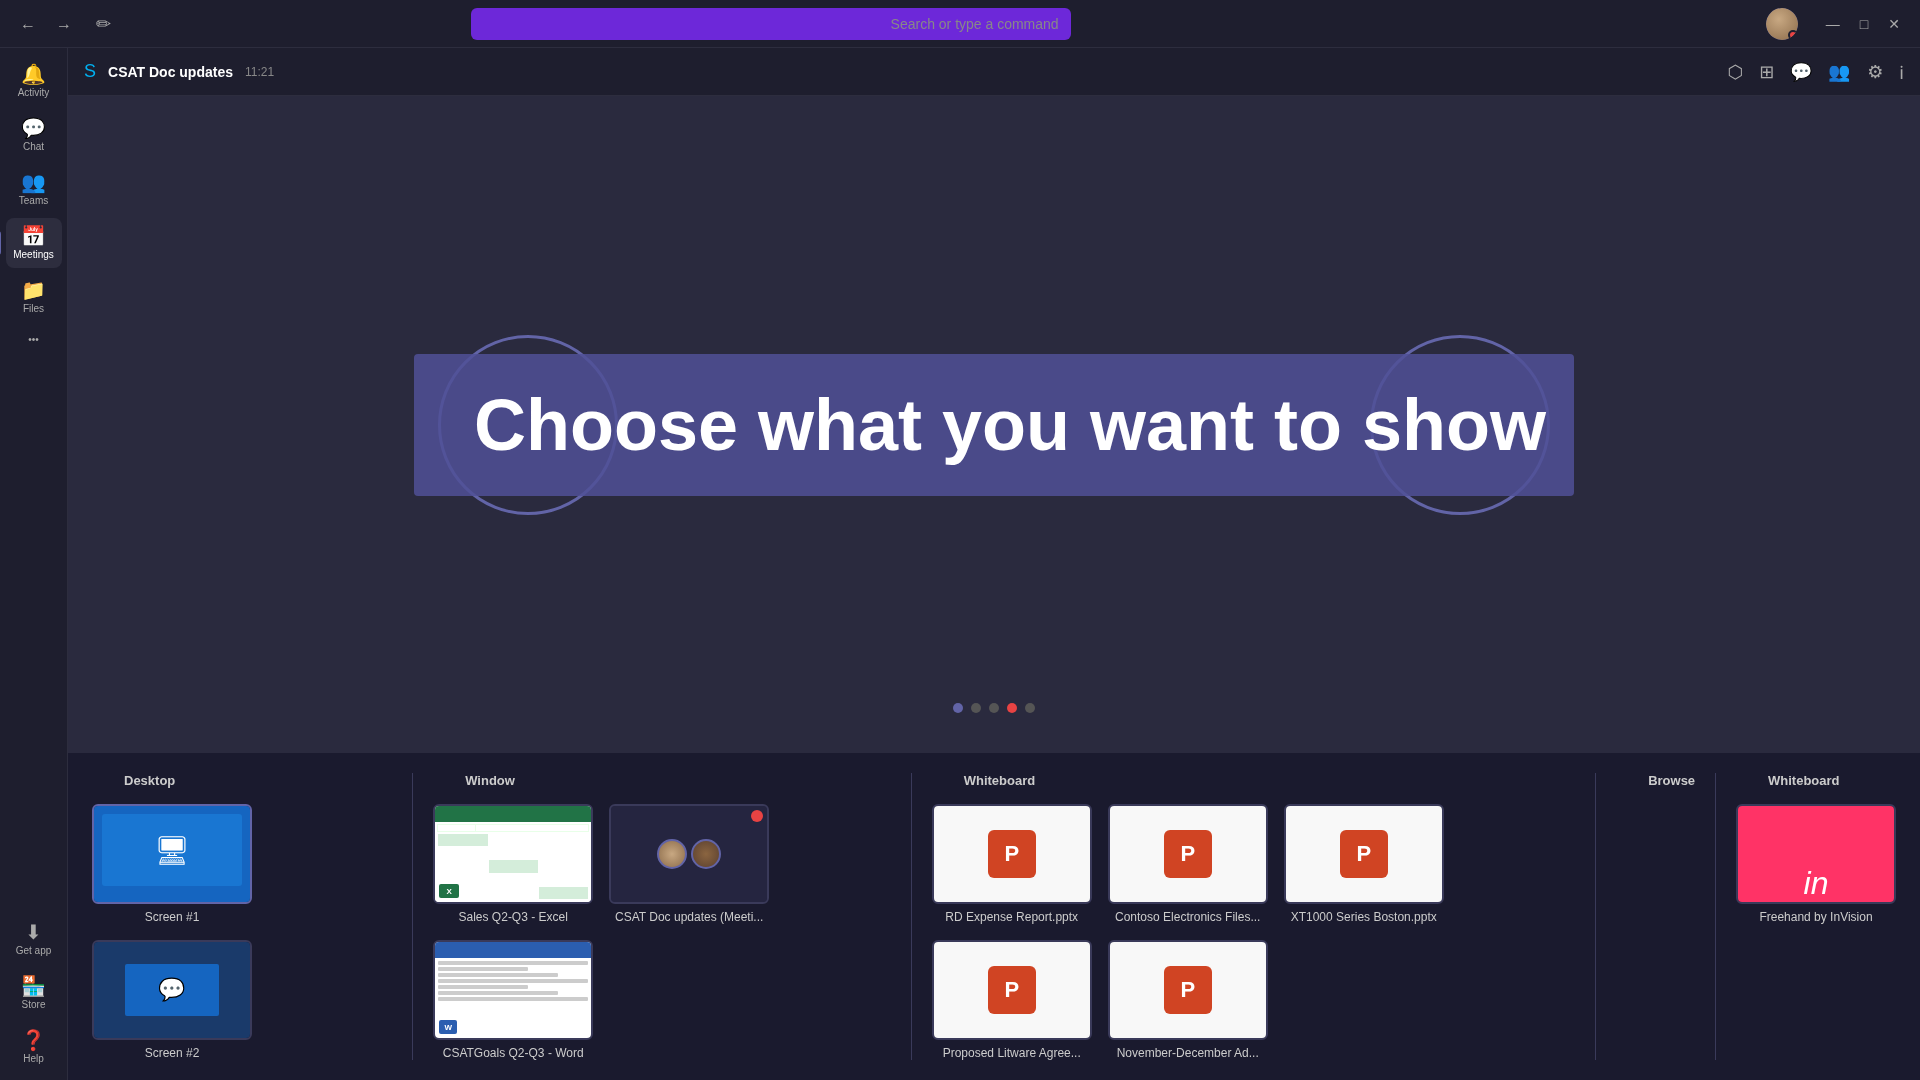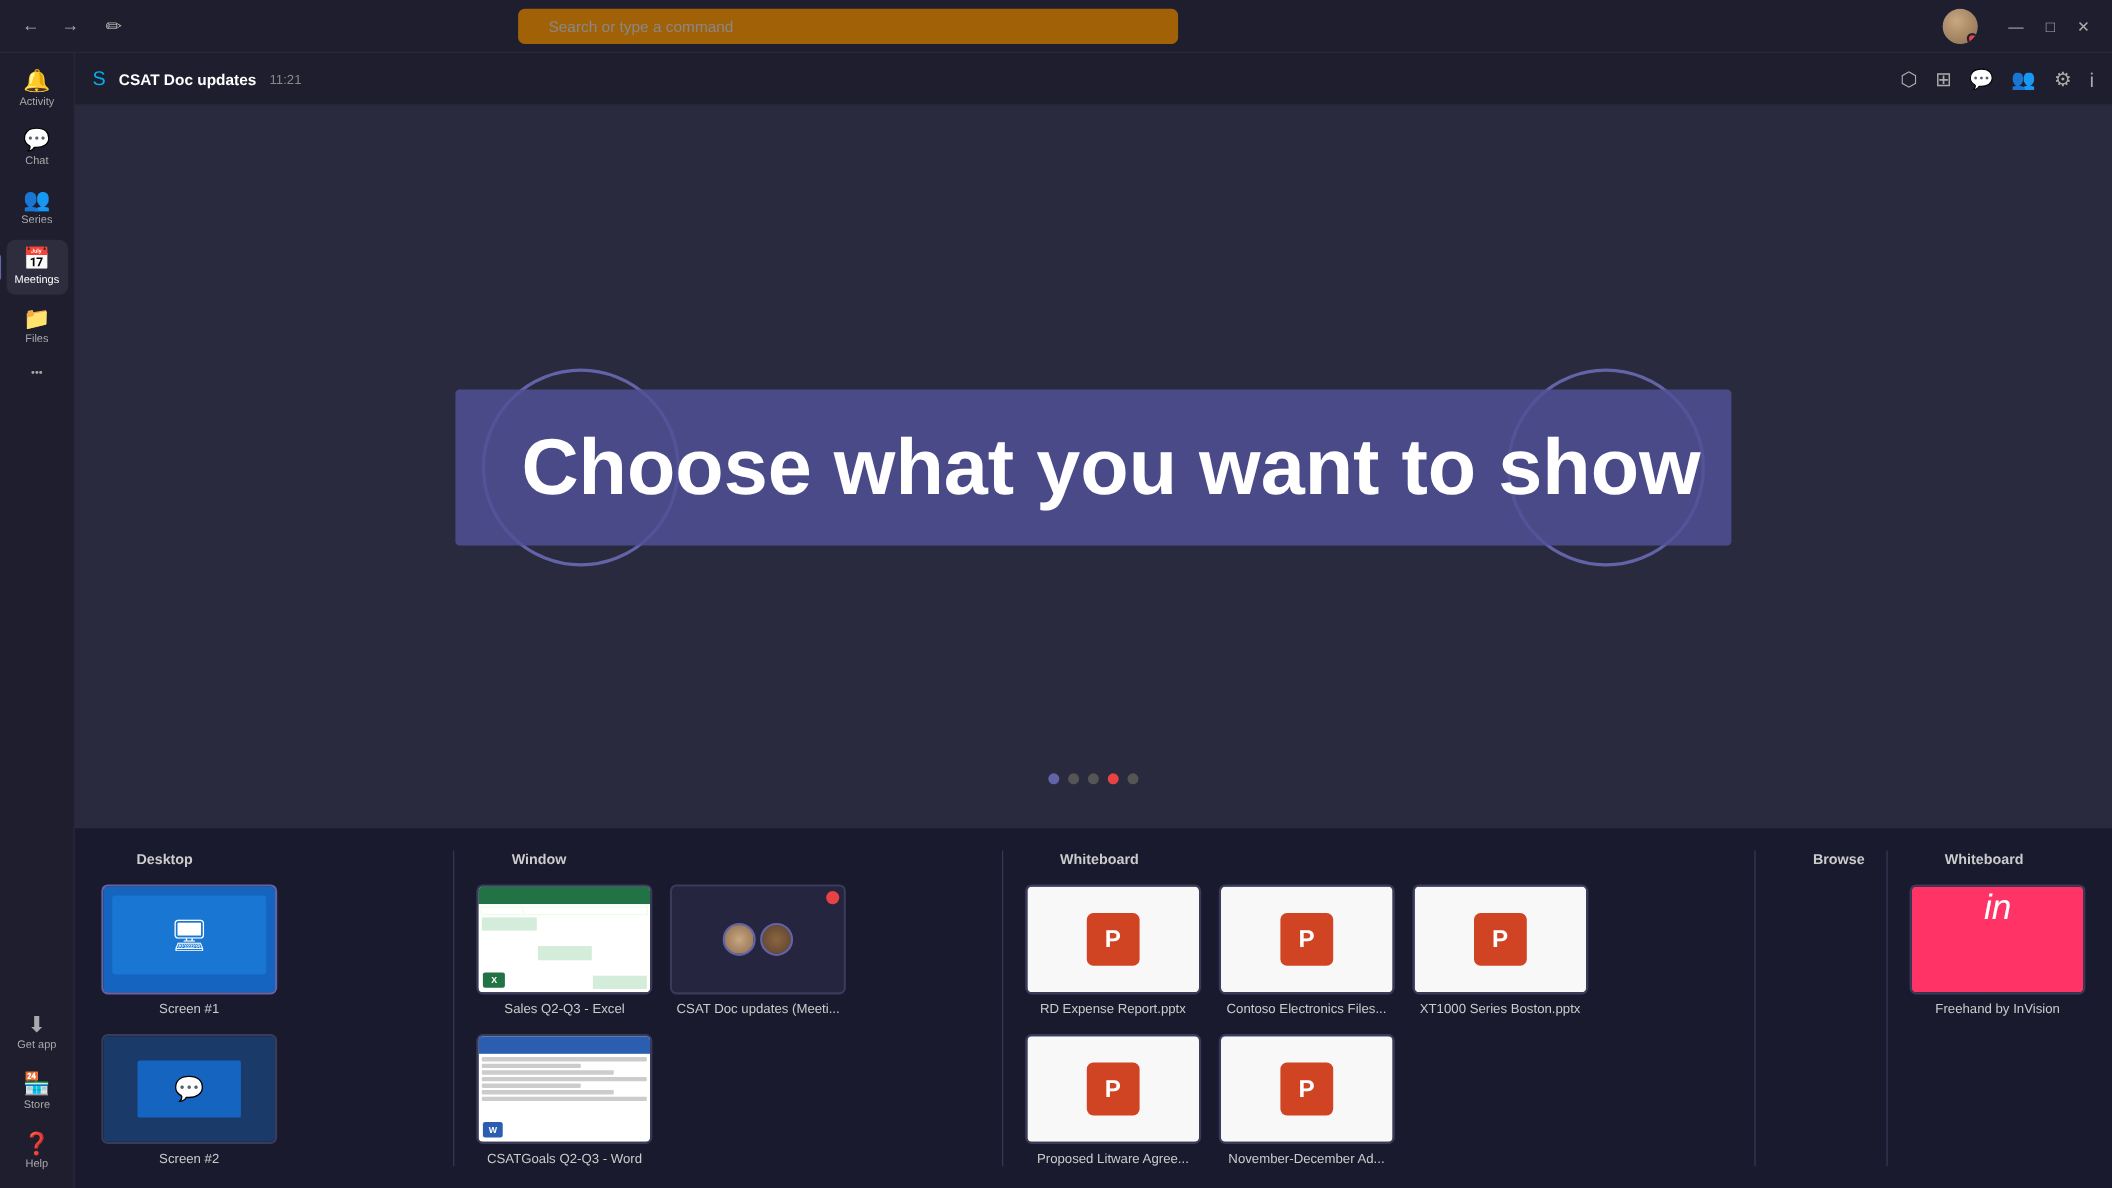--- a/index.html
+++ b/index.html
@@ -43,27 +43,27 @@
       border: none;
       color: #aaa;
       font-size: 18px;
       cursor: pointer;
       padding: 4px 8px;
     }
     .titlebar-search {
       flex: 1;
       max-width: 600px;
       margin: 0 auto;
-      background: #a16207;
+      background: #6d28d9;
       border: none;
       border-radius: 6px;
-      padding: 8px 28px;
+      padding: 8px 12px;
       color: #ccc;
       font-size: 14px;
-      text-align: left;
+      text-align: right;
     }
     .titlebar-search::placeholder { color: #888; }
     .titlebar-right {
       display: flex;
       align-items: center;
       gap: 8px;
       margin-left: auto;
     }
     .avatar {
       width: 32px;
@@ -443,21 +443,21 @@
       font-size: 22px;
       font-weight: bold;
     }
 
     
     .invision-thumb {
       width: 100%;
       height: 100%;
       background: #ff3366;
       display: flex;
-      align-items: flex-start;
+      align-items: flex-end;
       justify-content: center;
     }
     .invision-text {
       font-size: 32px;
       font-weight: 300;
       color: #fff;
       font-style: italic;
     }
 
     
@@ -530,21 +530,21 @@
     <div class="sidebar-item">
       <span class="sidebar-icon">🔔</span>
       <span class="sidebar-label">Activity</span>
     </div>
     <div class="sidebar-item">
       <span class="sidebar-icon">💬</span>
       <span class="sidebar-label">Chat</span>
     </div>
     <div class="sidebar-item">
       <span class="sidebar-icon">👥</span>
-      <span class="sidebar-label">Series</span>
+      <span class="sidebar-label">Teams</span>
     </div>
     <div class="sidebar-item active">
       <span class="sidebar-icon">📅</span>
       <span class="sidebar-label">Meetings</span>
     </div>
     <div class="sidebar-item">
       <span class="sidebar-icon">📁</span>
       <span class="sidebar-label">Files</span>
     </div>
     <div class="sidebar-item">

